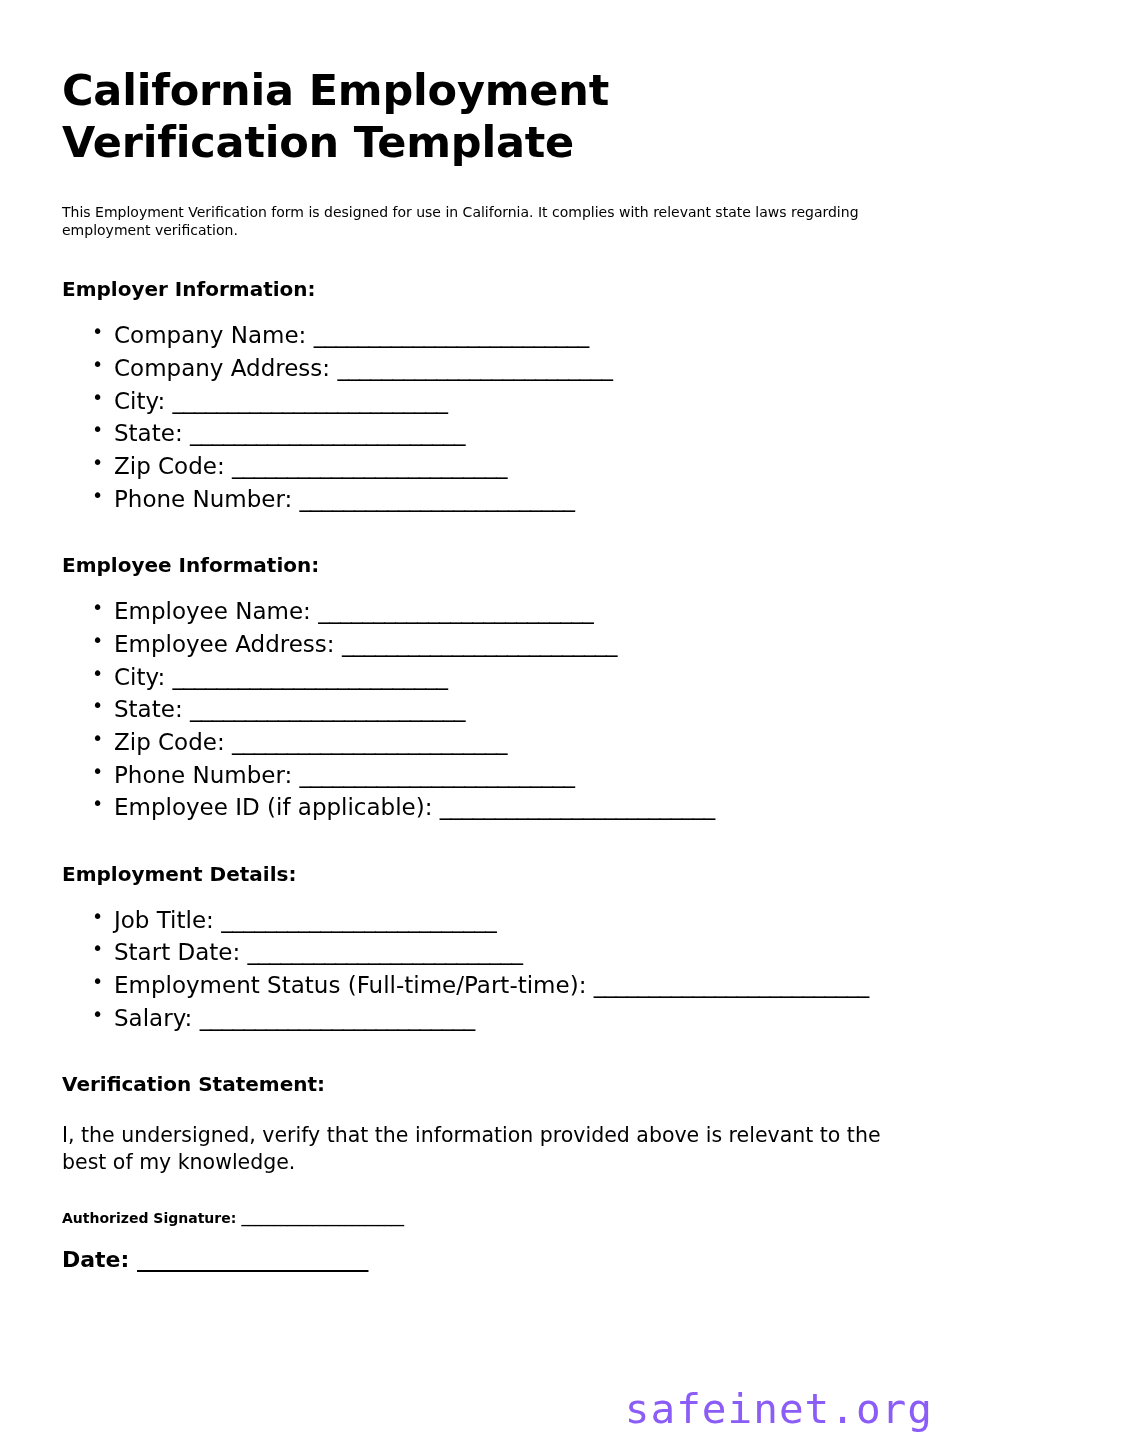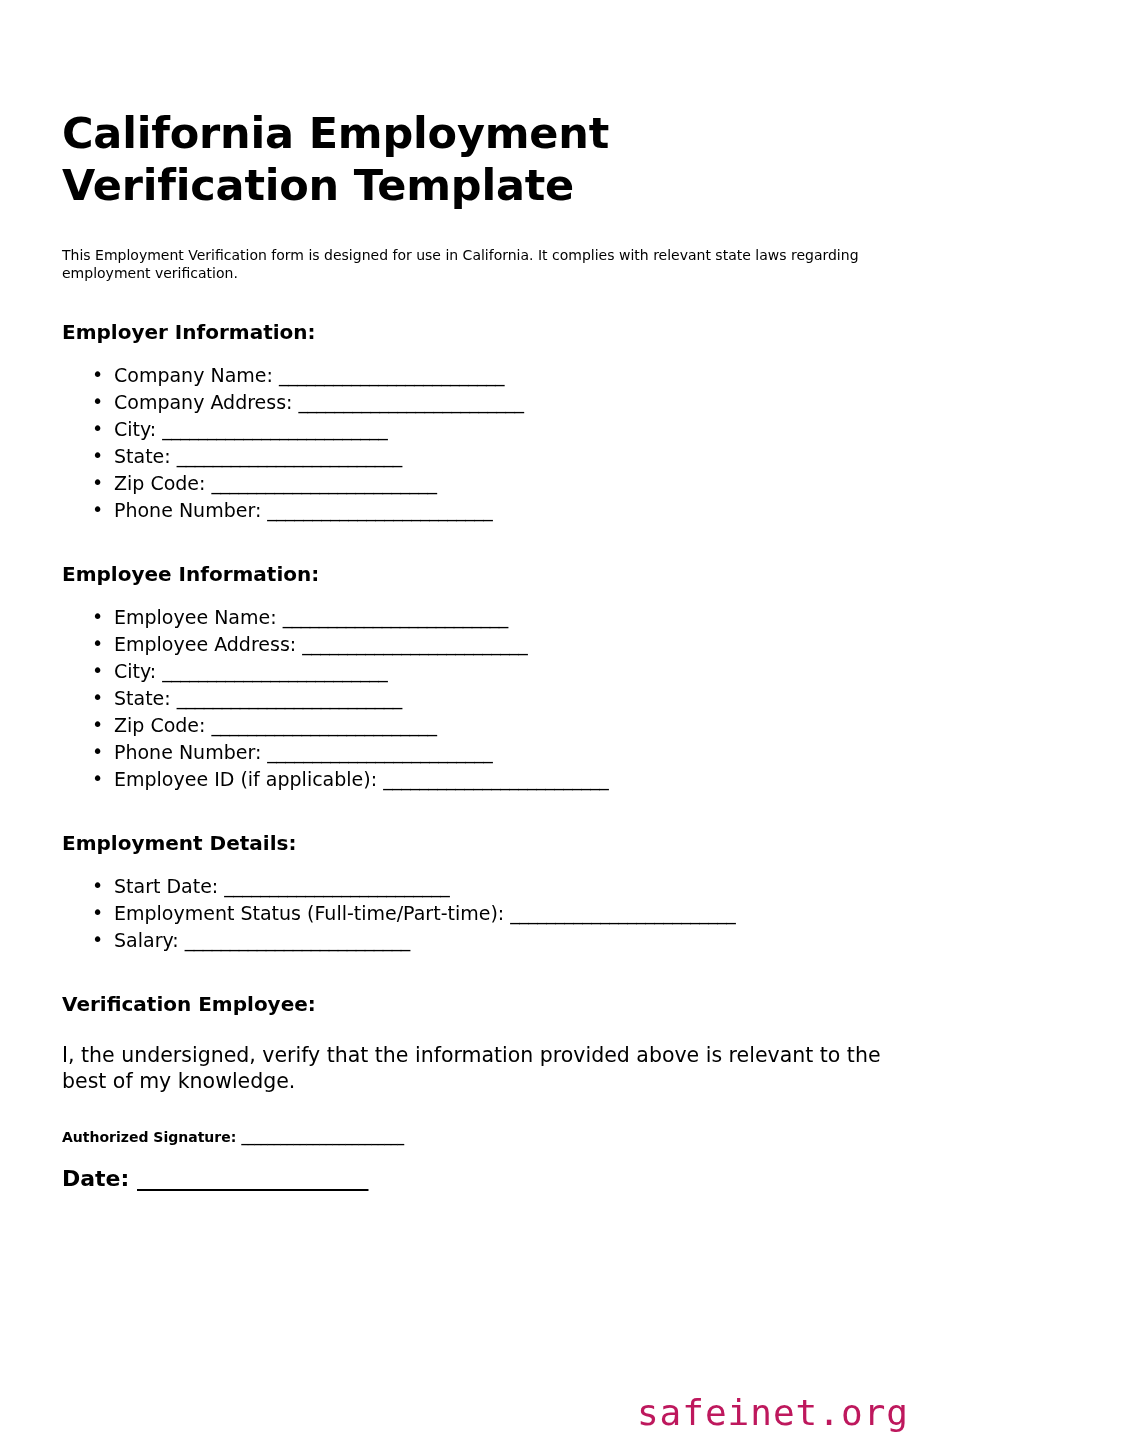--- a/index.html
+++ b/index.html
@@ -6,21 +6,21 @@
     margin: 0;
     padding: 0;
     background: #ffffff;
   }
   .page {
     position: relative;
     width: 957px;
     height: 1455px;
     background: #ffffff;
     box-sizing: border-box;
-    padding: 99px 62px 0 62px;
+    padding: 56px 62px 0 62px;
     font-family: "DejaVu Sans", sans-serif;
     color: #000000;
     overflow: hidden;
   }
   .doc-title {
     font-size: 43px;
     font-weight: bold;
     line-height: 1.22;
     letter-spacing: -0.2px;
     margin: 0;
@@ -38,21 +38,21 @@
     font-weight: bold;
     margin: 38px 0 0 0;
   }
   ul.field-list {
     list-style: none;
     margin: 18px 0 0 0;
     padding: 0 0 0 52px;
   }
   ul.field-list li {
     position: relative;
-    font-size: 19px;
+    font-size: 23px;
     line-height: 1.42;
     white-space: nowrap;
   }
   ul.field-list li::before {
     content: "\2022";
     position: absolute;
     left: -22px;
     top: -1px;
     font-size: 19px;
   }
@@ -72,25 +72,25 @@
     white-space: nowrap;
   }
   .date-line {
     font-size: 22px;
     font-weight: bold;
     margin: 21px 0 0 0;
     white-space: nowrap;
   }
   .watermark {
     position: absolute;
-    right: 48px;
+    right: 24px;
     bottom: 22px;
     font-family: "DejaVu Sans Mono", monospace;
-    font-size: 36px;
-    color: #be185d;
+    font-size: 41px;
+    color: #8b5cf6;
     letter-spacing: 1px;
   }
 </style>
 </head>
 <body>
 
 <div class="page">
 
   <h1 class="doc-title">California Employment Verification Template</h1>
 
@@ -112,26 +112,27 @@
     <li><span>Employee Address: </span><span class="blank">_________________________</span></li>
     <li><span>City: </span><span class="blank">_________________________</span></li>
     <li><span>State: </span><span class="blank">_________________________</span></li>
     <li><span>Zip Code: </span><span class="blank">_________________________</span></li>
     <li><span>Phone Number: </span><span class="blank">_________________________</span></li>
     <li><span>Employee ID (if applicable): </span><span class="blank">_________________________</span></li>
   </ul>
 
   <h2 class="section-heading">Employment Details:</h2>
   <ul class="field-list">
+    <li><span>Job Title: </span><span class="blank">_________________________</span></li>
     <li><span>Start Date: </span><span class="blank">_________________________</span></li>
     <li><span>Employment Status (Full-time/Part-time): </span><span class="blank">_________________________</span></li>
     <li><span>Salary: </span><span class="blank">_________________________</span></li>
   </ul>
 
-  <h2 class="section-heading">Verification Employee:</h2>
+  <h2 class="section-heading">Verification Statement:</h2>
   <p class="statement-paragraph">I, the undersigned, verify that the information provided above is relevant to the best of my knowledge.</p>
 
   <p class="signature-line"><span>Authorized Signature: </span><span class="blank">_________________________</span></p>
 
   <p class="date-line"><span>Date: </span><span class="blank">______________________</span></p>
 
   <div class="watermark">safeinet.org</div>
 
 </div>
 

